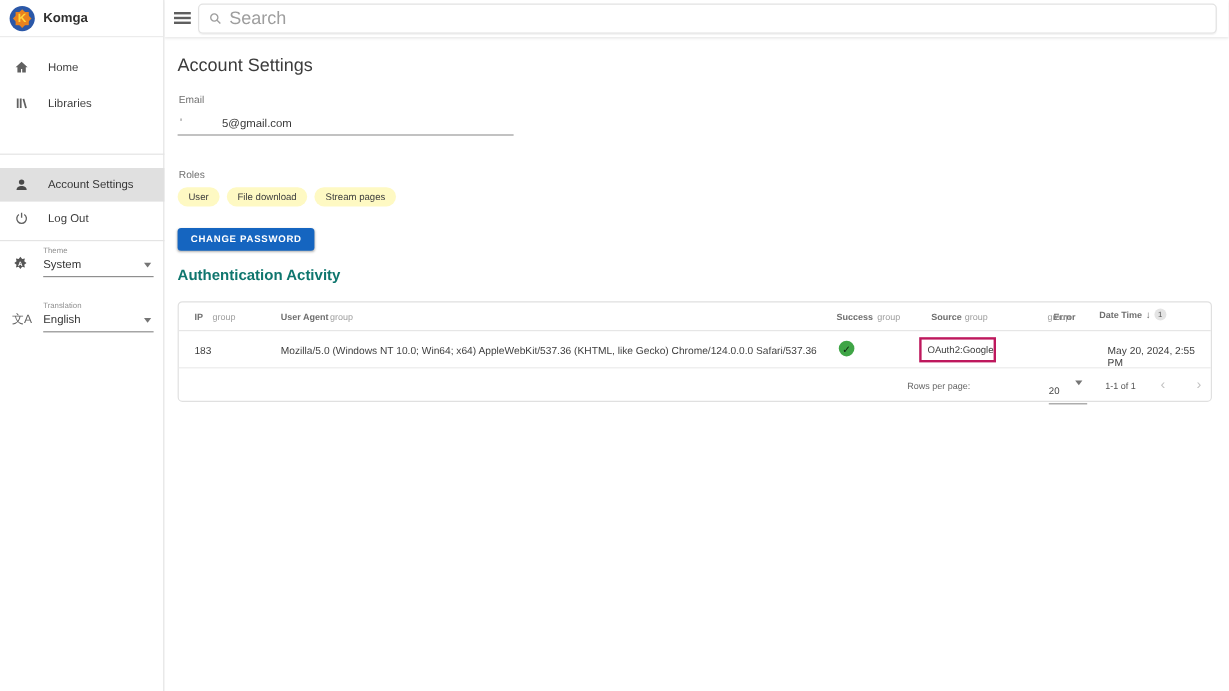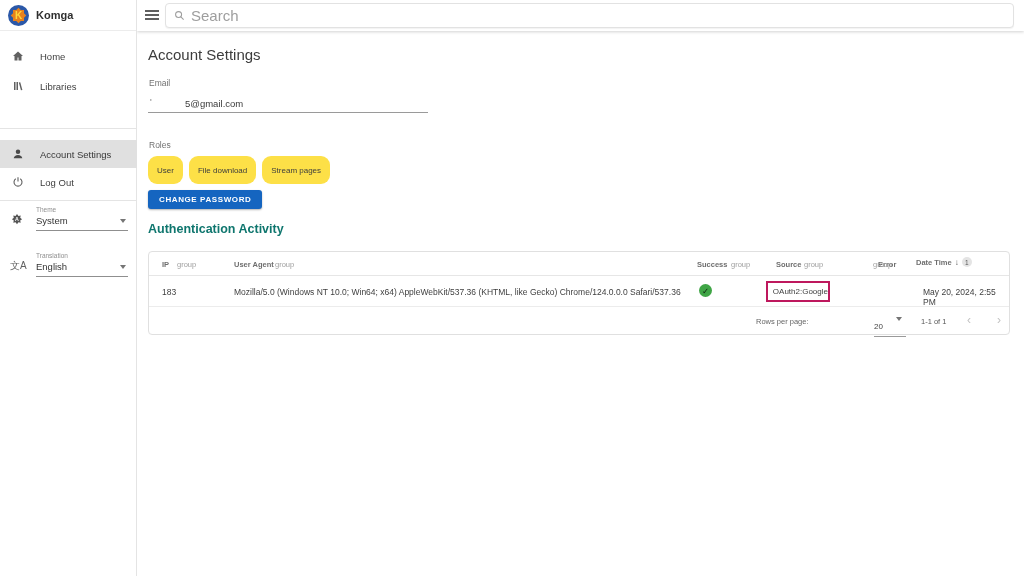--- a/index.html
+++ b/index.html
@@ -48,21 +48,21 @@
 
   
   .h1 { position:absolute; left:148px; top:46px; font-size:15px; font-weight:500; color:#3c3c3c; }
   .field-label { position:absolute; font-size:8.5px; color:#717171; }
   .email-field { position:absolute; left:148px; top:94px; width:280px; height:19px;
     border-bottom:1px solid #9a9a9a; font-size:9.5px; color:rgba(0,0,0,0.8); }
   .email-field .mark { position:absolute; left:2px; top:3px; font-size:9px; color:#777; }
   .email-field .val { position:absolute; left:37px; top:4px; }
 
   .chips { position:absolute; left:148px; top:156px; display:flex; gap:6px; }
-  .chip { height:28px; background:#fde047; border-radius:9px; display:flex; align-items:center;
+  .chip { height:16px; background:#fef9c3; border-radius:9px; display:flex; align-items:center;
     padding:0 9px; font-size:8px; color:#3d3d3d; }
 
   .btn-primary { position:absolute; left:148px; top:190px; height:19px; background:#1565c0; color:#fff;
     border:0; border-radius:3px; padding:0 11px; font-size:8px; font-weight:bold; letter-spacing:0.6px;
     font-family:"Liberation Sans", sans-serif; box-shadow:0 1px 2px rgba(0,0,0,0.3); cursor:pointer; }
 
   .h2 { position:absolute; left:148px; top:222px; font-size:12.5px; font-weight:700; color:#0f766e; }
 
   
   .card { position:absolute; left:148px; top:251px; width:862px; height:84px;

